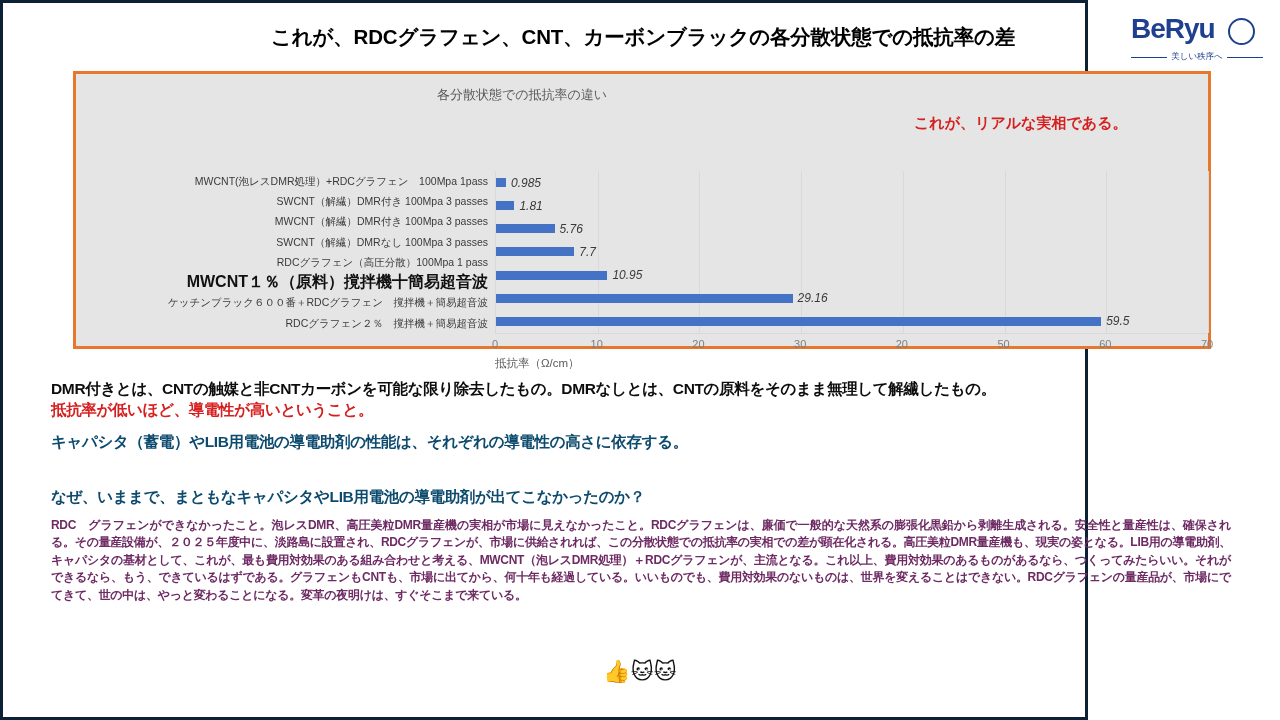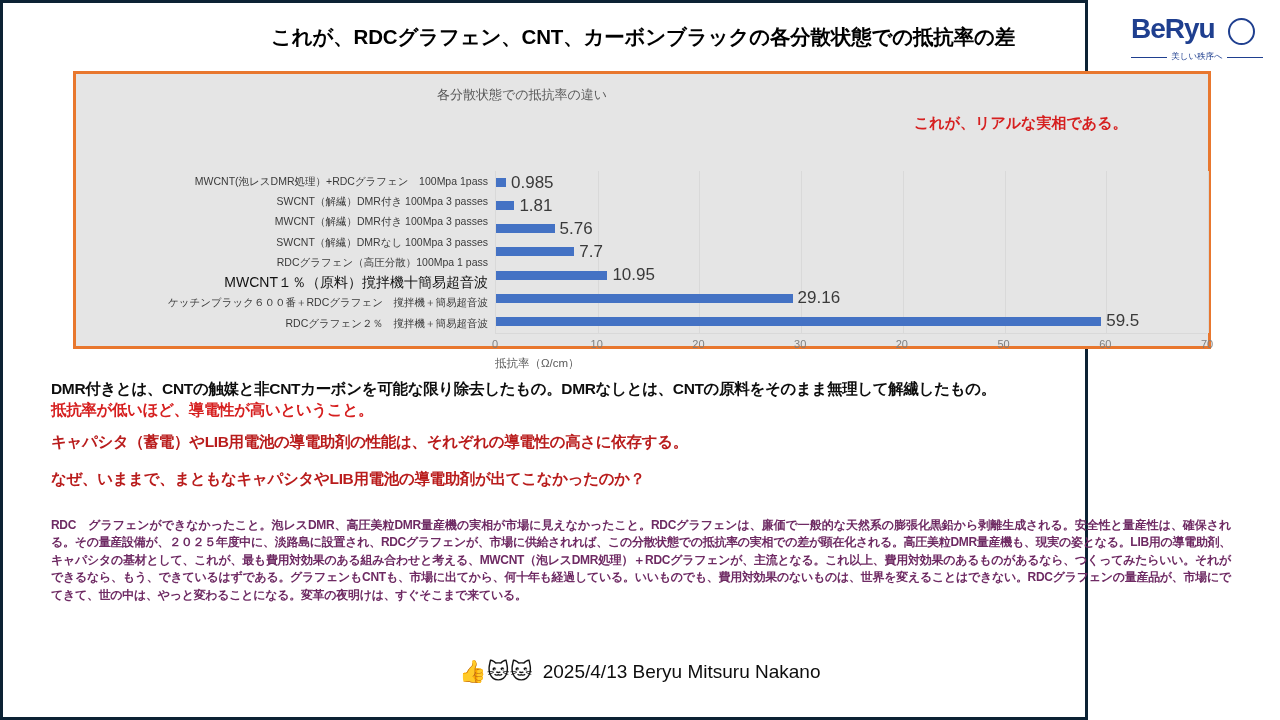--- a/index.html
+++ b/index.html
@@ -141,21 +141,21 @@
     flex: 1;
     display: flex;
     align-items: center;
     justify-content: flex-end;
     padding-right: 6px;
     font-size: 10.5px;
     color: #3a3a3a;
     white-space: nowrap;
     line-height: 1;
   }
-  .cat-label.emph { font-weight: normal; color: #111; font-size: 14px; }
+  .cat-label.emph { font-weight: bold; color: #111; font-size: 16px; }
 
   #plot {
     position: absolute;
     left: 419px;
     top: 3px;
     width: 712px;
     height: 162px;
     border-left: 1px solid #d9d9d9;
   }
 
@@ -178,24 +178,25 @@
     position: relative;
     display: flex;
     align-items: center;
   }
   .bar {
     height: 9px;
     background: #4472C4;
     min-width: 2px;
   }
   .bar-value {
-    font-size: 17px;
+    font-size: 12px;
     color: #3a3a3a;
     margin-left: 5px;
     white-space: nowrap;
+    font-style: italic;
   }
 
   #xaxis {
     position: absolute;
     left: 419px;
     top: 165px;
     width: 712px;
     height: 20px;
     border-top: 1px solid #d9d9d9;
   }
@@ -225,24 +226,24 @@
   }
   .note-line {
     font-size: 15.5px;
     font-weight: bold;
     color: #0d0d0d;
     white-space: nowrap;
     letter-spacing: -0.35px;
     line-height: 1.35;
   }
   .note-line.red { color: #d61f1f; }
-  .note-line.green { color: #b91c1c; }
+  .note-line.green { color: #0c4a6e; }
 
   #note-l3 { margin-top: 11px; }
-  #note-l4 { margin-top: 16px; }
+  #note-l4 { margin-top: 34px; }
 
   #paragraph {
     position: absolute;
     left: 48px;
     top: 514px;
     width: 1180px;
     font-size: 12px;
     font-weight: bold;
     color: #6e2a63;
     line-height: 1.45;
@@ -368,16 +369,15 @@
     <div class="note-line">DMR付きとは、CNTの触媒と非CNTカーボンを可能な限り除去したもの。DMRなしとは、CNTの原料をそのまま無理して解繊したもの。</div>
     <div class="note-line red">抵抗率が低いほど、導電性が高いということ。</div>
     <div class="note-line green" id="note-l3">キャパシタ（蓄電）やLIB用電池の導電助剤の性能は、それぞれの導電性の高さに依存する。</div>
     <div class="note-line green" id="note-l4">なぜ、いままで、まともなキャパシタやLIB用電池の導電助剤が出てこなかったのか？</div>
   </div>
 
   <div id="paragraph">RDC　グラフェンができなかったこと。泡レスDMR、高圧美粒DMR量産機の実相が市場に見えなかったこと。RDCグラフェンは、廉価で一般的な天然系の膨張化黒鉛から剥離生成される。安全性と量産性は、確保される。その量産設備が、２０２５年度中に、淡路島に設置され、RDCグラフェンが、市場に供給されれば、この分散状態での抵抗率の実相での差が顕在化される。高圧美粒DMR量産機も、現実の姿となる。LIB用の導電助剤、キャパシタの基材として、これが、最も費用対効果のある組み合わせと考える、MWCNT（泡レスDMR処理）＋RDCグラフェンが、主流となる。これ以上、費用対効果のあるものがあるなら、つくってみたらいい。それができるなら、もう、できているはずである。グラフェンもCNTも、市場に出てから、何十年も経過している。いいものでも、費用対効果のないものは、世界を変えることはできない。RDCグラフェンの量産品が、市場にでてきて、世の中は、やっと変わることになる。変革の夜明けは、すぐそこまで来ている。</div>
 
   <div id="footer">
     <div id="footer-icons">👍🐱🐱</div>
-    <div id="footer-text">2025/4/13 Beryu Mitsuru Nakano</div>
   </div>
 
 </div>
 
 </body></html>

